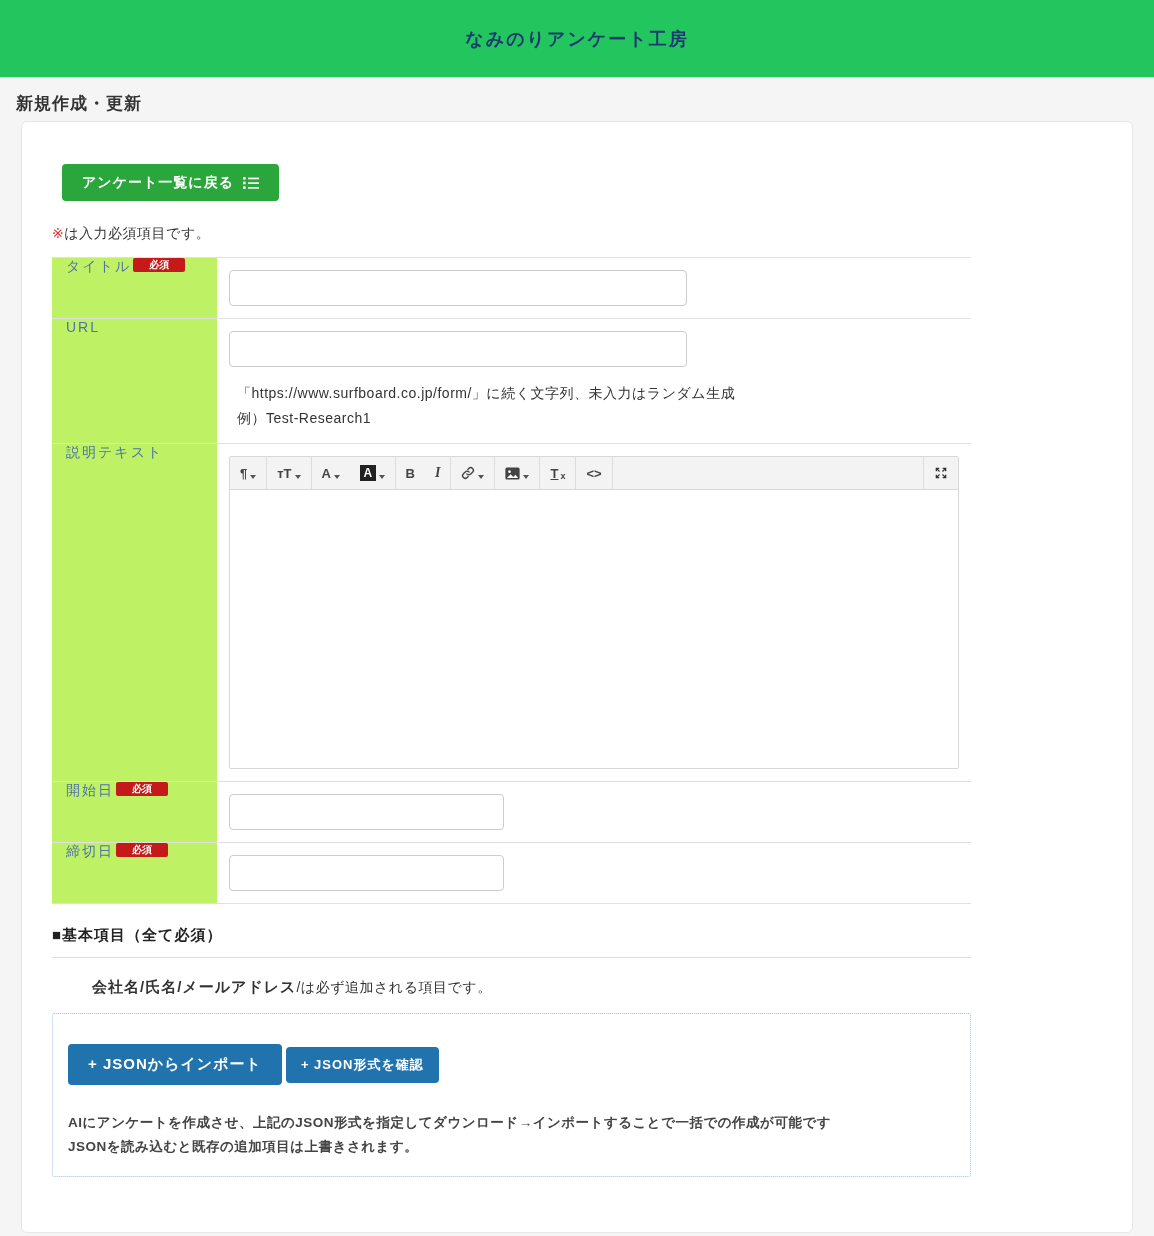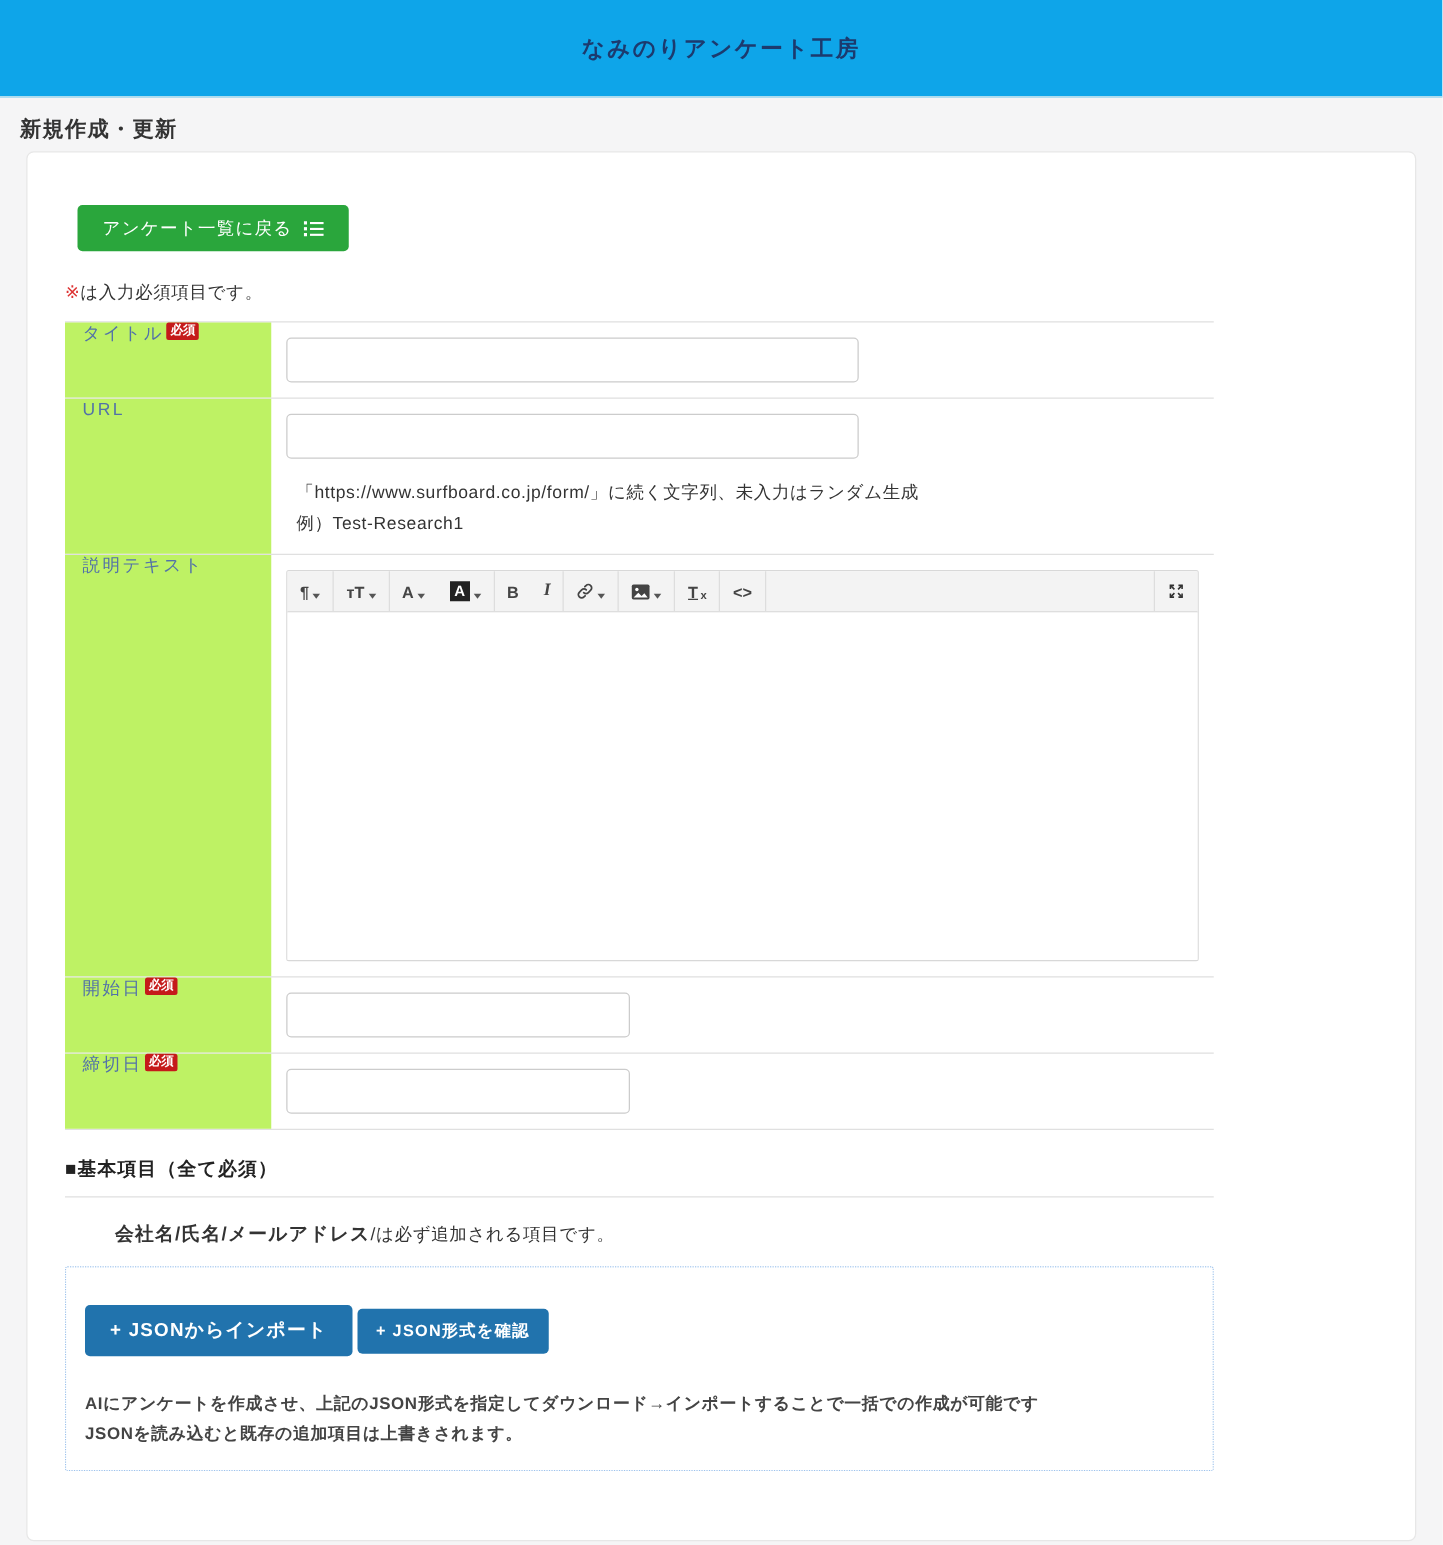--- a/index.html
+++ b/index.html
@@ -4,21 +4,21 @@
 <style>
   * { box-sizing: border-box; margin: 0; padding: 0; }
   html, body {
     width: 1154px; height: 1236px; overflow: hidden;
     background: #f5f5f6;
     font-family: "Liberation Sans", "DejaVu Sans", sans-serif;
     color: #333;
   }
   
   .app-header {
-    height: 78px; background: #0ea5e9;
+    height: 78px; background: #22c55e;
     display: flex; align-items: center; justify-content: center;
     border-bottom: 1px solid #e2eef0;
   }
   .app-header h1 {
     font-size: 18px; font-weight: bold; color: #1c3a6e; letter-spacing: 2px;
   }
   .page-heading {
     margin: 14px 0 6px 16px; font-size: 17px; font-weight: bold; color: #333;
     letter-spacing: 1px;
   }
@@ -27,37 +27,37 @@
     margin: 0 21px; background: #fff;
     border: 1px solid #e7e7e7; border-radius: 6px;
     padding: 42px 30px 18px 30px;
     height: 1112px; overflow: hidden;
   }
   
   .btn-back {
     display: inline-flex; align-items: center; gap: 9px;
     margin-left: 10px; height: 37px; padding: 0 20px;
     background: #2aa63c; color: #fff; border: none; border-radius: 4px;
-    font-size: 14px; font-weight: normal; letter-spacing: 1px; cursor: pointer;
+    font-size: 14px; font-weight: bold; letter-spacing: 1px; cursor: pointer;
     font-family: inherit;
   }
   .required-note { margin: 24px 0 14px 0; font-size: 14px; letter-spacing: 0.5px; }
   .required-note .red-mark { color: #dd3434; }
   
   .form-table { width: 919px; border-top: 1px solid #e0e0e0; }
   .form-row { display: flex; border-bottom: 1px solid #e0e0e0; }
   .form-label {
     width: 165px; background: #bef264; flex-shrink: 0;
     display: flex; align-items: flex-start; padding-left: 14px;
     font-size: 14px; color: #5272a8; letter-spacing: 2px;
   }
   .badge-required {
     display: inline-block; background: #c51a1a; color: #fff;
     font-size: 10px; font-weight: bold; letter-spacing: 0;
-    padding: 2px 3px; margin-left: 2px; border-radius: 2px; line-height: 1;
+    padding: 2px 16px; margin-left: 2px; border-radius: 2px; line-height: 1;
   }
   .form-content { flex: 1; padding: 12px 0 12px 12px; }
   .text-input {
     height: 36px; border: 1px solid #ccc; border-radius: 4px;
     font-size: 14px; padding: 0 10px; font-family: inherit; background: #fff;
   }
   .input-wide  { width: 458px; }
   .input-date  { width: 275px; }
   .url-hint { margin-top: 14px; padding-left: 8px; font-size: 14px; color: #333; line-height: 25px; letter-spacing: 0.5px; }
   

